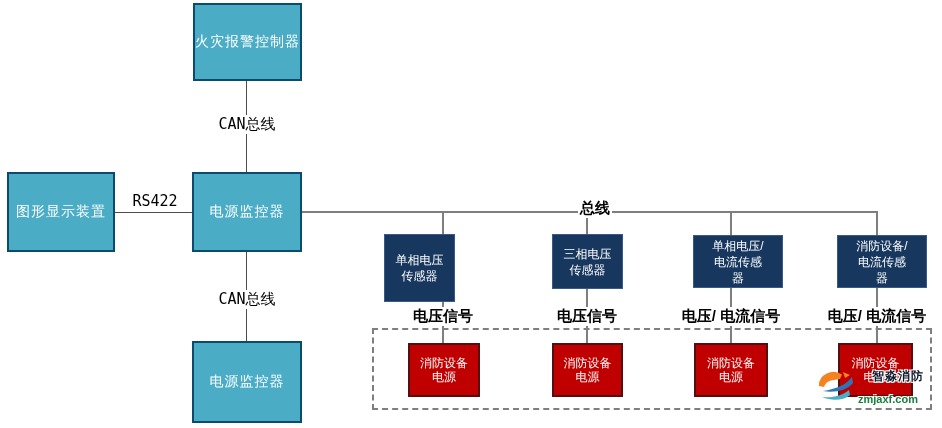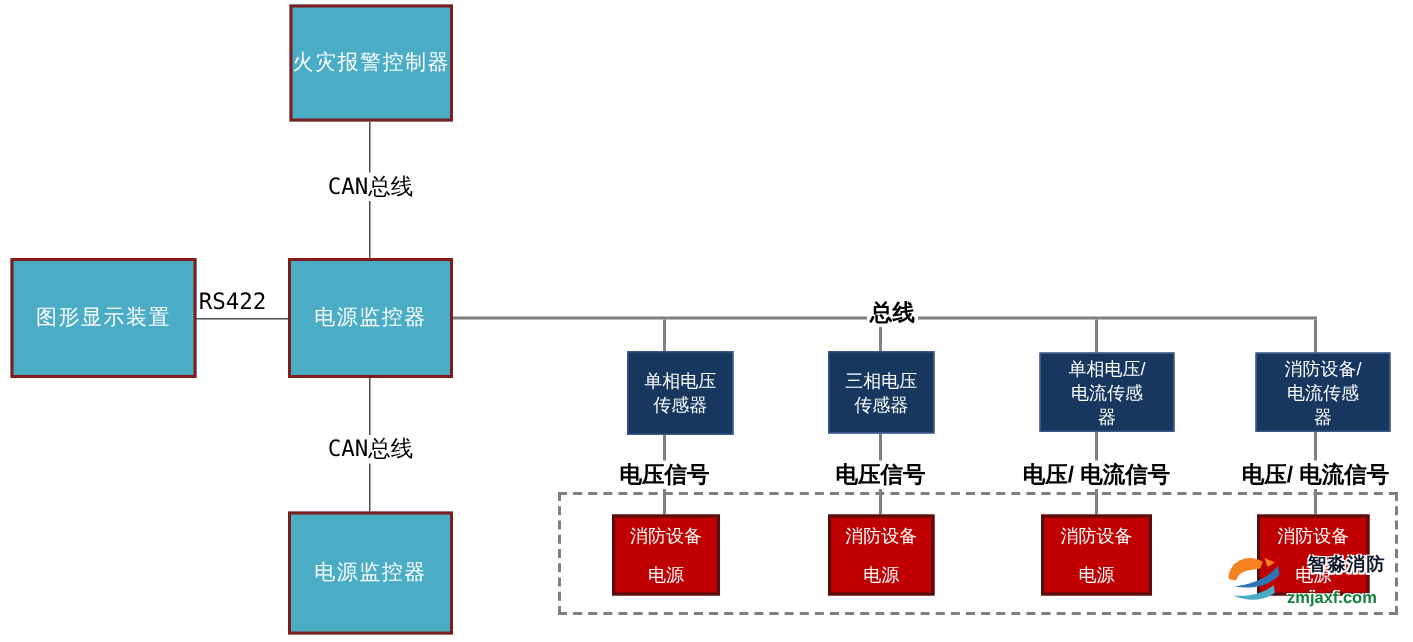--- a/index.html
+++ b/index.html
@@ -21,44 +21,44 @@
     display: flex;
     align-items: center;
     justify-content: center;
     text-align: center;
     color: #ffffff;
     white-space: pre-line;
     z-index: 3;
   }
   .teal {
     background: #4BACC6;
-    border: 2px solid #7f1d1d;
+    border: 2px solid #0c4a6e;
     font-size: 14px;
     letter-spacing: 1px;
     font-family: Liberation Serif, serif;
   }
   .navy {
     background: #17375E;
     border: 1px solid #39598c;
     font-size: 12px;
     line-height: 16px;
   }
   .red {
     background: #C00000;
     border: 2px solid #550f0f;
     font-size: 12px;
-    line-height: 26px;
+    line-height: 14px;
   }
 
   #n-fire    { left: 193px; top: 3px;   width: 109px; height: 78px; }
-  #n-display { left: 7px;   top: 172px; width: 124px; height: 80px; }
+  #n-display { left: 7px;   top: 172px; width: 108px; height: 80px; }
   #n-pm1     { left: 192px; top: 172px; width: 110px; height: 80px; }
   #n-pm2     { left: 192px; top: 341px; width: 110px; height: 82px; }
 
-  #n-s1 { left: 418px; top: 234px; width: 71px; height: 56px; }
+  #n-s1 { left: 384px; top: 234px; width: 71px; height: 68px; }
   #n-s2 { left: 552px; top: 234px; width: 71px; height: 55px; }
   #n-s3 { left: 693px; top: 235px; width: 90px; height: 53px; }
   #n-s4 { left: 837px; top: 235px; width: 90px; height: 53px; }
 
   #n-r1 { left: 408px; top: 343px; width: 72px; height: 54px; }
   #n-r2 { left: 552px; top: 343px; width: 71px; height: 54px; }
   #n-r3 { left: 694px; top: 343px; width: 74px; height: 54px; }
   #n-r4 { left: 838px; top: 343px; width: 75px; height: 54px; }
 
   

